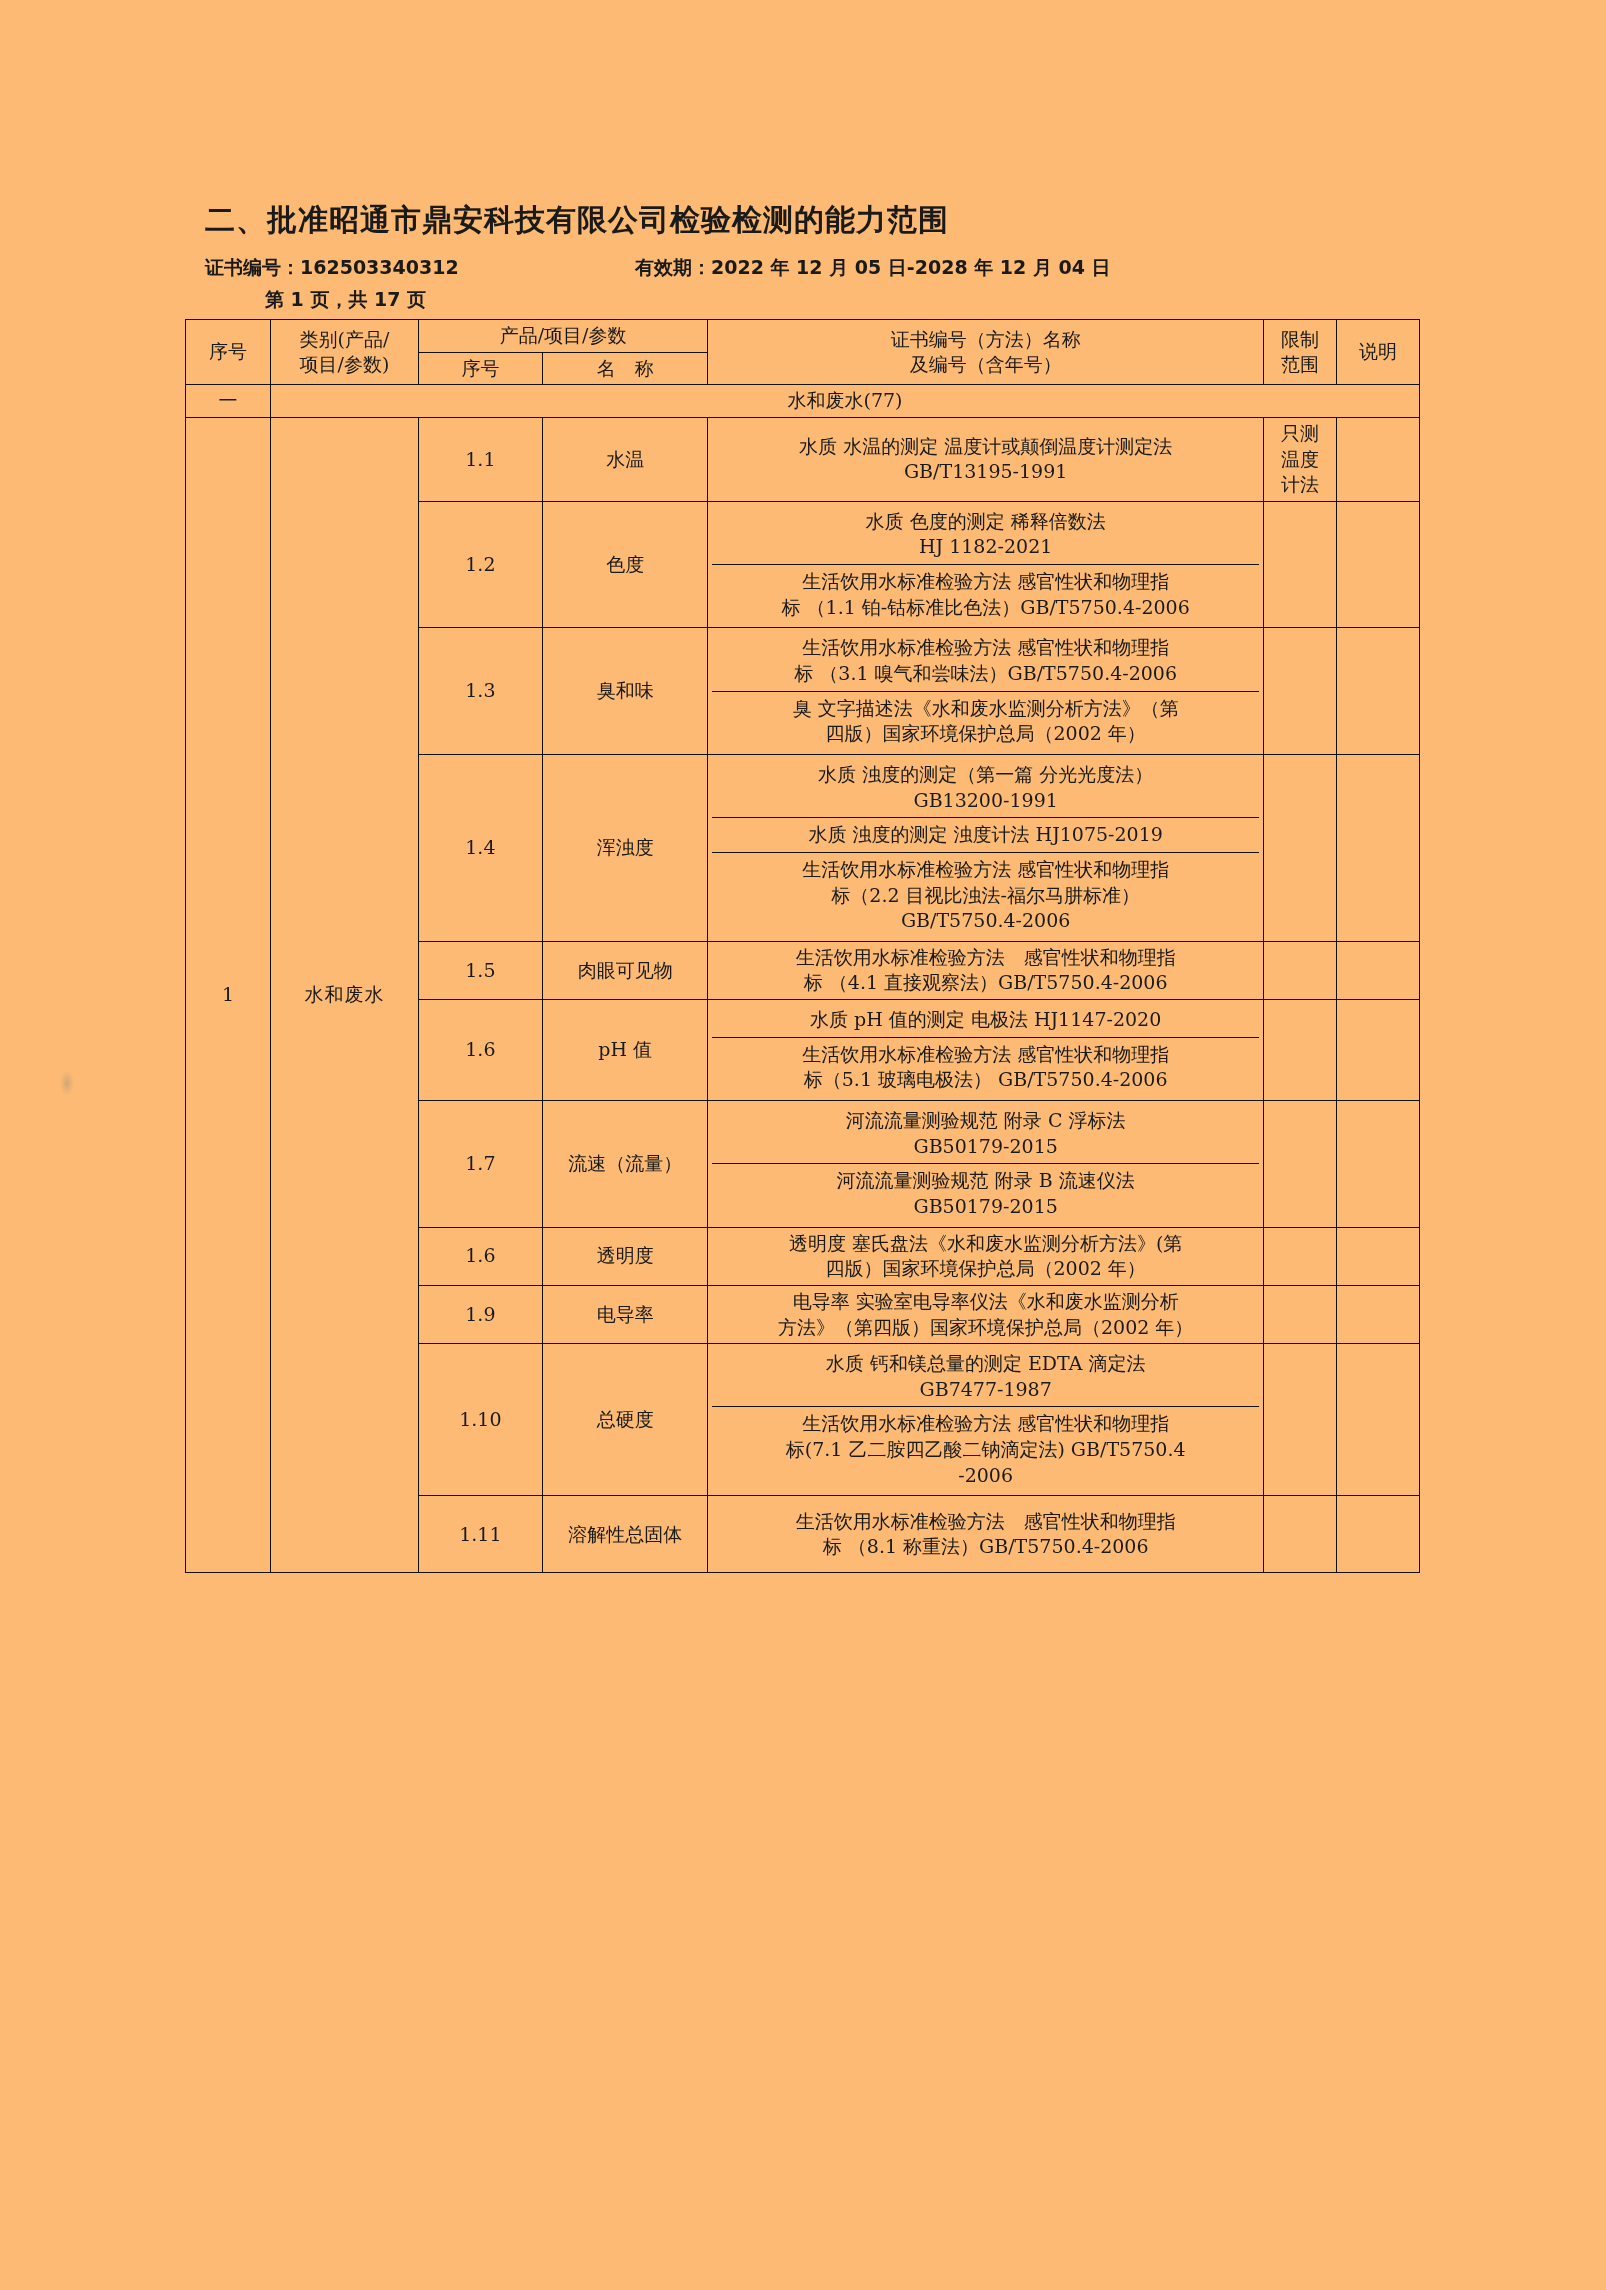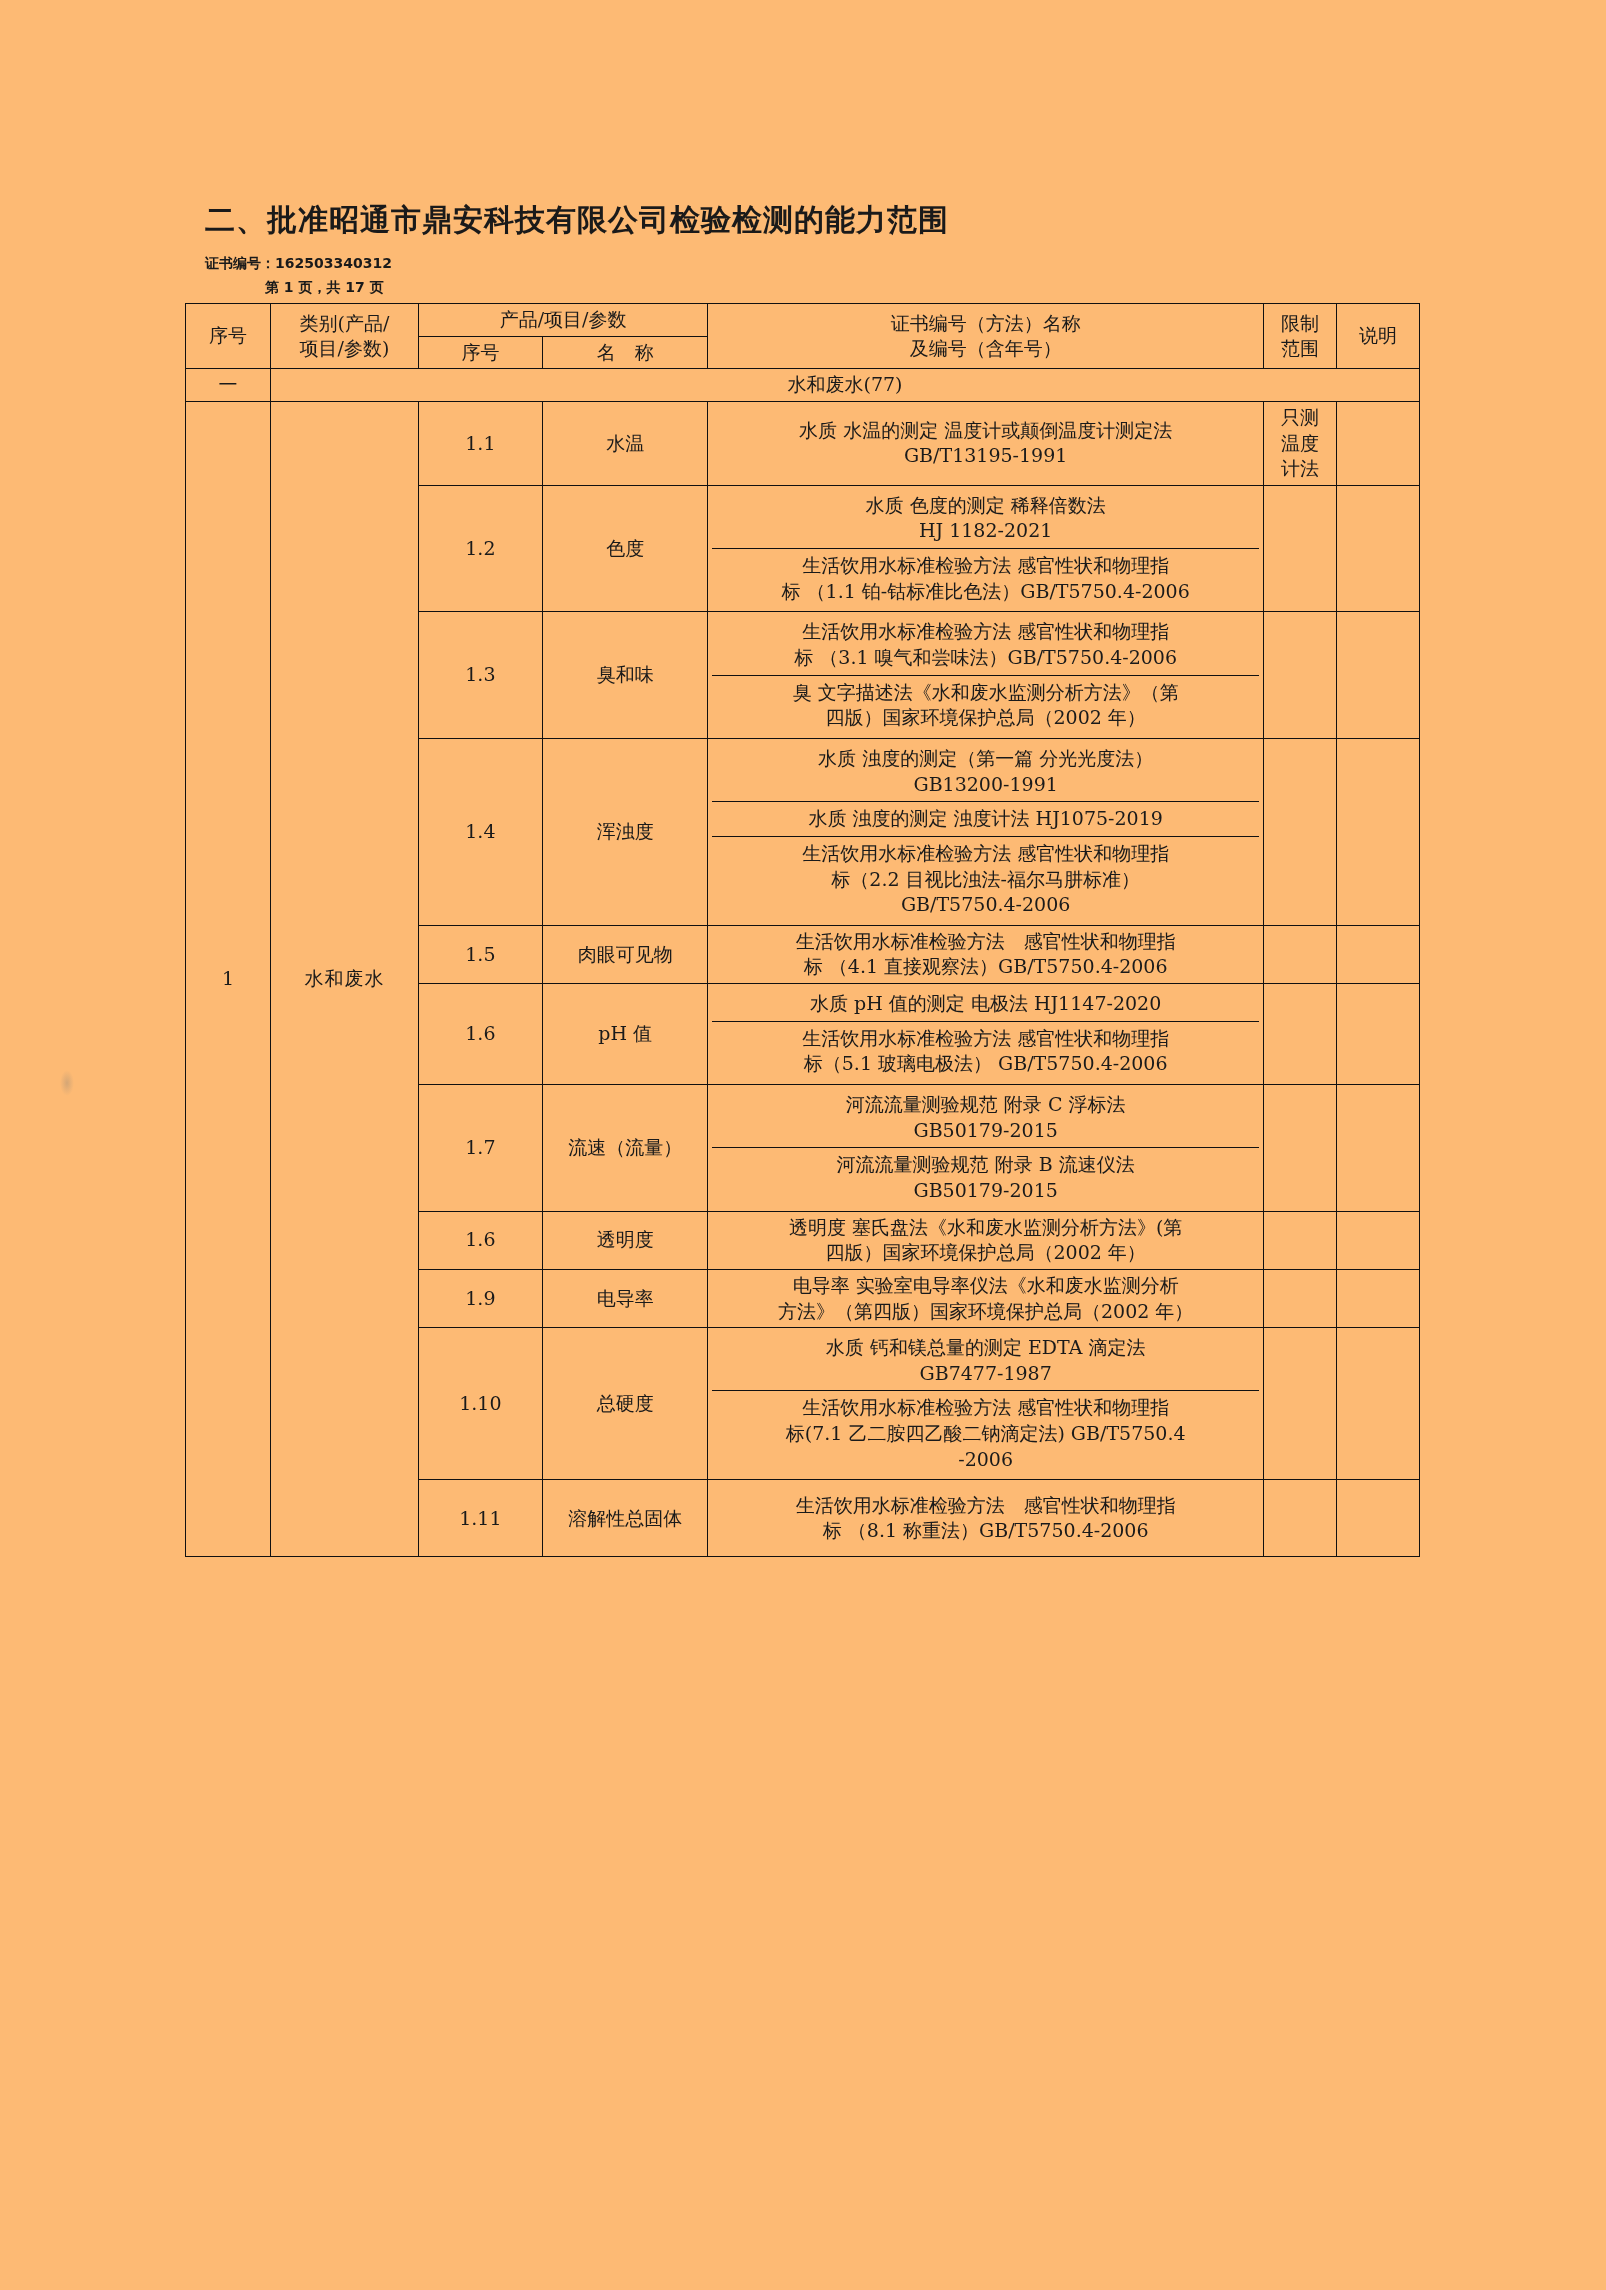--- a/index.html
+++ b/index.html
@@ -31,21 +31,21 @@
   .doc-title {
     font-size: 30px;
     font-weight: bold;
     letter-spacing: 1px;
     margin: 0 0 14px 0;
     padding-left: 20px;
     font-family: "DejaVu Sans", "Liberation Sans", sans-serif;
   }
   .meta-line {
     display: flex;
-    font-size: 14px;
+    font-size: 19px;
     font-weight: bold;
     margin-bottom: 6px;
     padding-left: 20px;
     font-family: "DejaVu Sans", "Liberation Sans", sans-serif;
   }
   .meta-left { width: 430px; }
   .meta-right { flex: 1; }
   .meta-line.second .meta-left { width: 640px; }
   .meta-line.second .meta-right { text-align: left; padding-left: 60px;}
 
@@ -112,20 +112,21 @@
 <body>
 
 <div class="page">
   <div class="smudge"></div>
   <div class="content">
 
     <div class="doc-title">二、批准昭通市鼎安科技有限公司检验检测的能力范围</div>
 
     <div class="meta-line">
       <div class="meta-left">证书编号：162503340312</div>
+      <div class="meta-right">有效期：2022 年 12 月 05 日-2028 年 12 月 04 日</div>
     </div>
 
     <div class="meta-line second">
       <div class="meta-right">第 1 页，共 17 页</div>
     </div>
 
     <table class="cap">
       <colgroup>
         <col class="col-no">
           <col class="col-cat">

